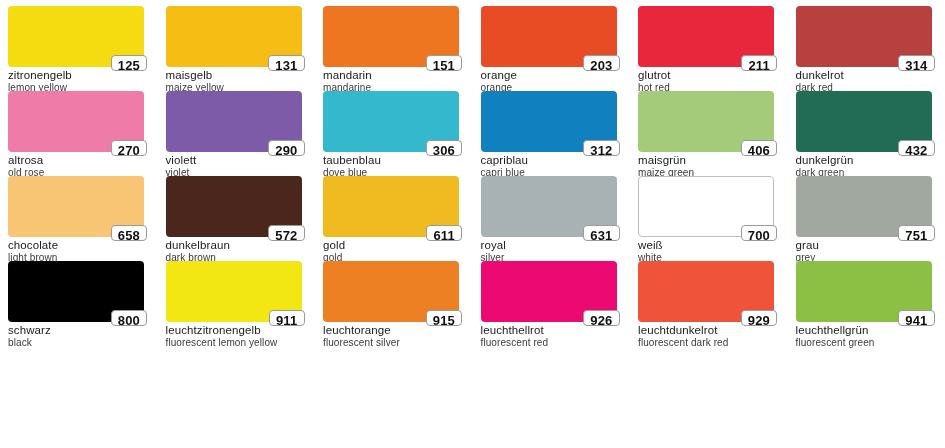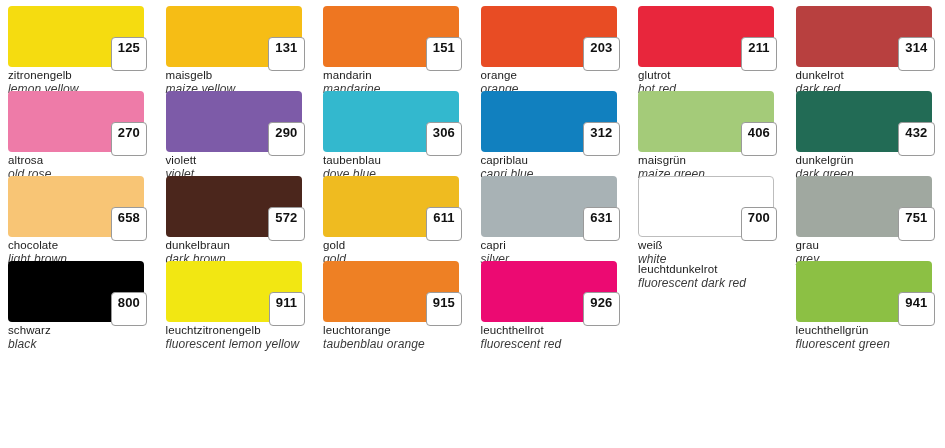--- a/index.html
+++ b/index.html
@@ -49,49 +49,48 @@
     box-sizing: border-box;
   }
   .swatch.outlined {
     border: 1px solid #bdbdbd;
   }
   .badge {
     position: absolute;
     right: -3px;
     bottom: -4px;
     min-width: 36px;
-    height: 34px;
+    height: 16px;
     line-height: 19px;
     padding: 0 6px;
     background: #ffffff;
     border: 1px solid #9a9a9a;
     border-radius: 4px;
     box-sizing: border-box;
-    text-align: center;
+    text-align: right;
     font-size: 13px;
     font-weight: bold;
     color: #101010;
     letter-spacing: 0.2px;
     font-family: "Liberation Sans", sans-serif;
   }
   .labels {
     padding-top: 3px;
     line-height: 1.0;
   }
   .name-de {
     display: block;
     font-size: 11.5px;
     color: #1a1a1a;
     letter-spacing: 0.1px;
     white-space: nowrap;
   }
   .name-en {
     display: block;
-    font-size: 12px;
-    font-style: italic;
+    font-size: 10px;
     color: #3a3a3a;
     margin-top: 1.5px;
     letter-spacing: 0.1px;
     white-space: nowrap;
   }
 </style>
 </head>
 <body>
 
 <div id="chart">
@@ -245,21 +244,21 @@
           <span class="name-de">gold</span>
           <span class="name-en">gold</span>
         </div>
       </div>
       <div class="cell">
         <div class="swatch-wrap">
           <div class="swatch" style="background: rgb(168, 178, 181);"></div>
           <div class="badge">631</div>
         </div>
         <div class="labels">
-          <span class="name-de">capri</span>
+          <span class="name-de">royal</span>
           <span class="name-en">silver</span>
         </div>
       </div>
       <div class="cell">
         <div class="swatch-wrap">
           <div class="swatch outlined" style="background: rgb(255, 255, 255);"></div>
           <div class="badge">700</div>
         </div>
         <div class="labels">
           <span class="name-de">weiß</span>
@@ -296,34 +295,38 @@
           <span class="name-en">fluorescent lemon yellow</span>
         </div>
       </div>
       <div class="cell">
         <div class="swatch-wrap">
           <div class="swatch" style="background: rgb(238, 128, 36);"></div>
           <div class="badge">915</div>
         </div>
         <div class="labels">
           <span class="name-de">leuchtorange</span>
-          <span class="name-en">taubenblau orange</span>
+          <span class="name-en">fluorescent silver</span>
         </div>
       </div>
       <div class="cell">
         <div class="swatch-wrap">
           <div class="swatch" style="background: rgb(236, 10, 114);"></div>
           <div class="badge">926</div>
         </div>
         <div class="labels">
           <span class="name-de">leuchthellrot</span>
           <span class="name-en">fluorescent red</span>
         </div>
       </div>
       <div class="cell">
+        <div class="swatch-wrap">
+          <div class="swatch" style="background: rgb(239, 83, 58);"></div>
+          <div class="badge">929</div>
+        </div>
         <div class="labels">
           <span class="name-de">leuchtdunkelrot</span>
           <span class="name-en">fluorescent dark red</span>
         </div>
       </div>
       <div class="cell">
         <div class="swatch-wrap">
           <div class="swatch" style="background: rgb(140, 192, 68);"></div>
           <div class="badge">941</div>
         </div>

